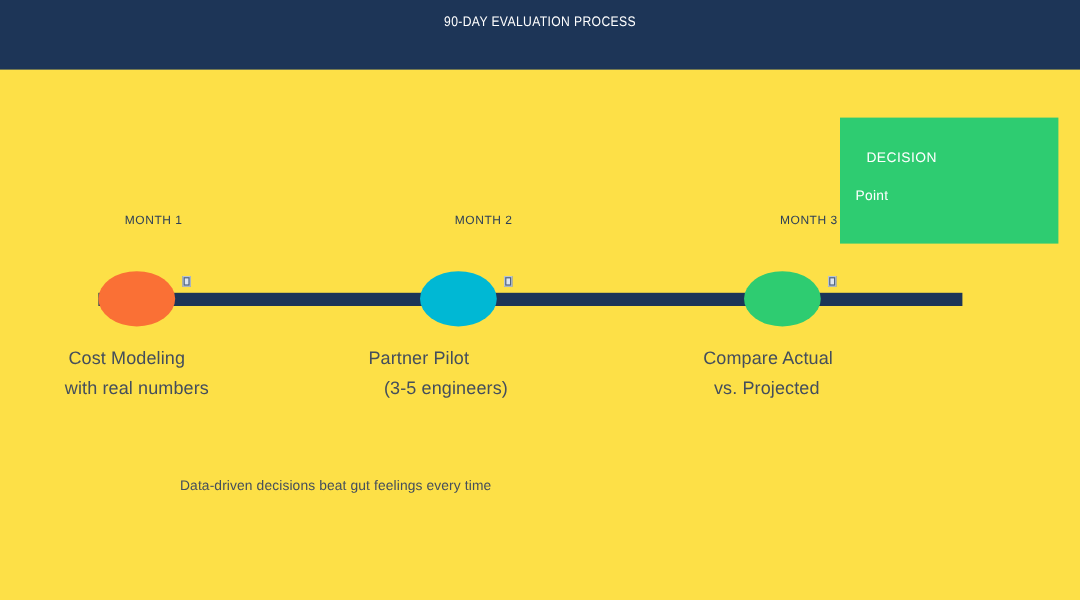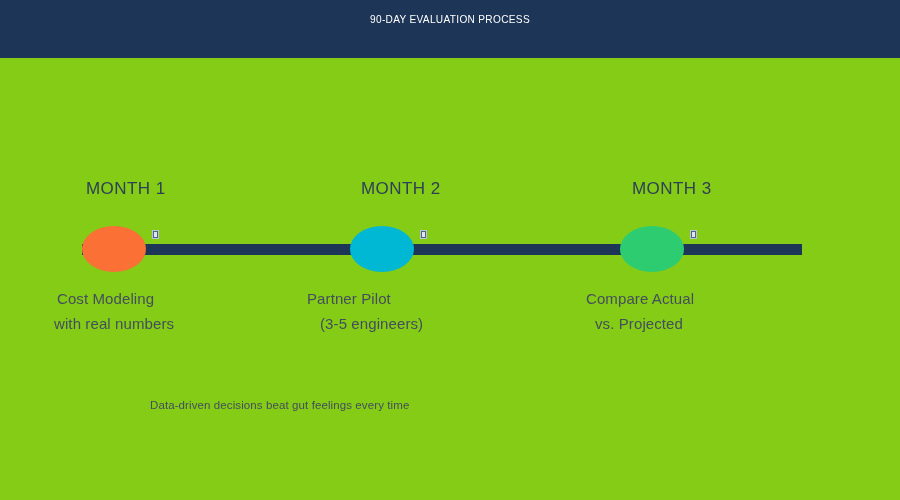--- a/index.html
+++ b/index.html
@@ -10,21 +10,21 @@
     width: 900px;
     height: 500px;
     background: #f6f8fa;
     font-family: "Liberation Sans", sans-serif;
     overflow: hidden;
   }
   #canvas {
     position: relative;
     width: 900px;
     height: 500px;
-    background: #84cc16;
+    background: #fde047;
   }
 
   
   .header-bar {
     position: absolute;
     left: 0;
     top: 0;
     width: 900px;
     height: 58px;
     background: #1d3557;
@@ -105,23 +105,24 @@
     left: 1px;
     top: 1px;
     width: 3px;
     height: 5px;
     background: #dfe6ef;
   }
 
   .month-label {
     position: absolute;
     color: #2e4057;
-    font-size: 17px;
+    font-size: 10px;
     letter-spacing: 0.45px;
     white-space: nowrap;
+    margin-left: 18px;
   }
 
   .caption {
     position: absolute;
     color: #444e5c;
     font-size: 15px;
     white-space: nowrap;
     letter-spacing: 0.1px;
   }
 
@@ -137,20 +138,24 @@
 </style>
 </head>
 <body>
 
 <div id="canvas">
 
   <div class="header-bar">
     <div class="header-title">90-DAY EVALUATION PROCESS</div>
   </div>
 
+  <div class="decision-box">
+    <div class="decision-line1">DECISION</div>
+    <div class="decision-line2">Point</div>
+  </div>
 
   <div class="timeline-line"></div>
 
   <div class="month-label" style="left:86px; top:179px;">MONTH 1</div>
   <div class="node" style="left:82px; top:226px;">
     <div class="node-ellipse" style="background:#fa7035;"></div>
     <div class="node-badge"></div>
   </div>
   <div class="caption" style="left:57px; top:290px;">Cost Modeling</div>
   <div class="caption" style="left:54px; top:315px;">with real numbers</div>

